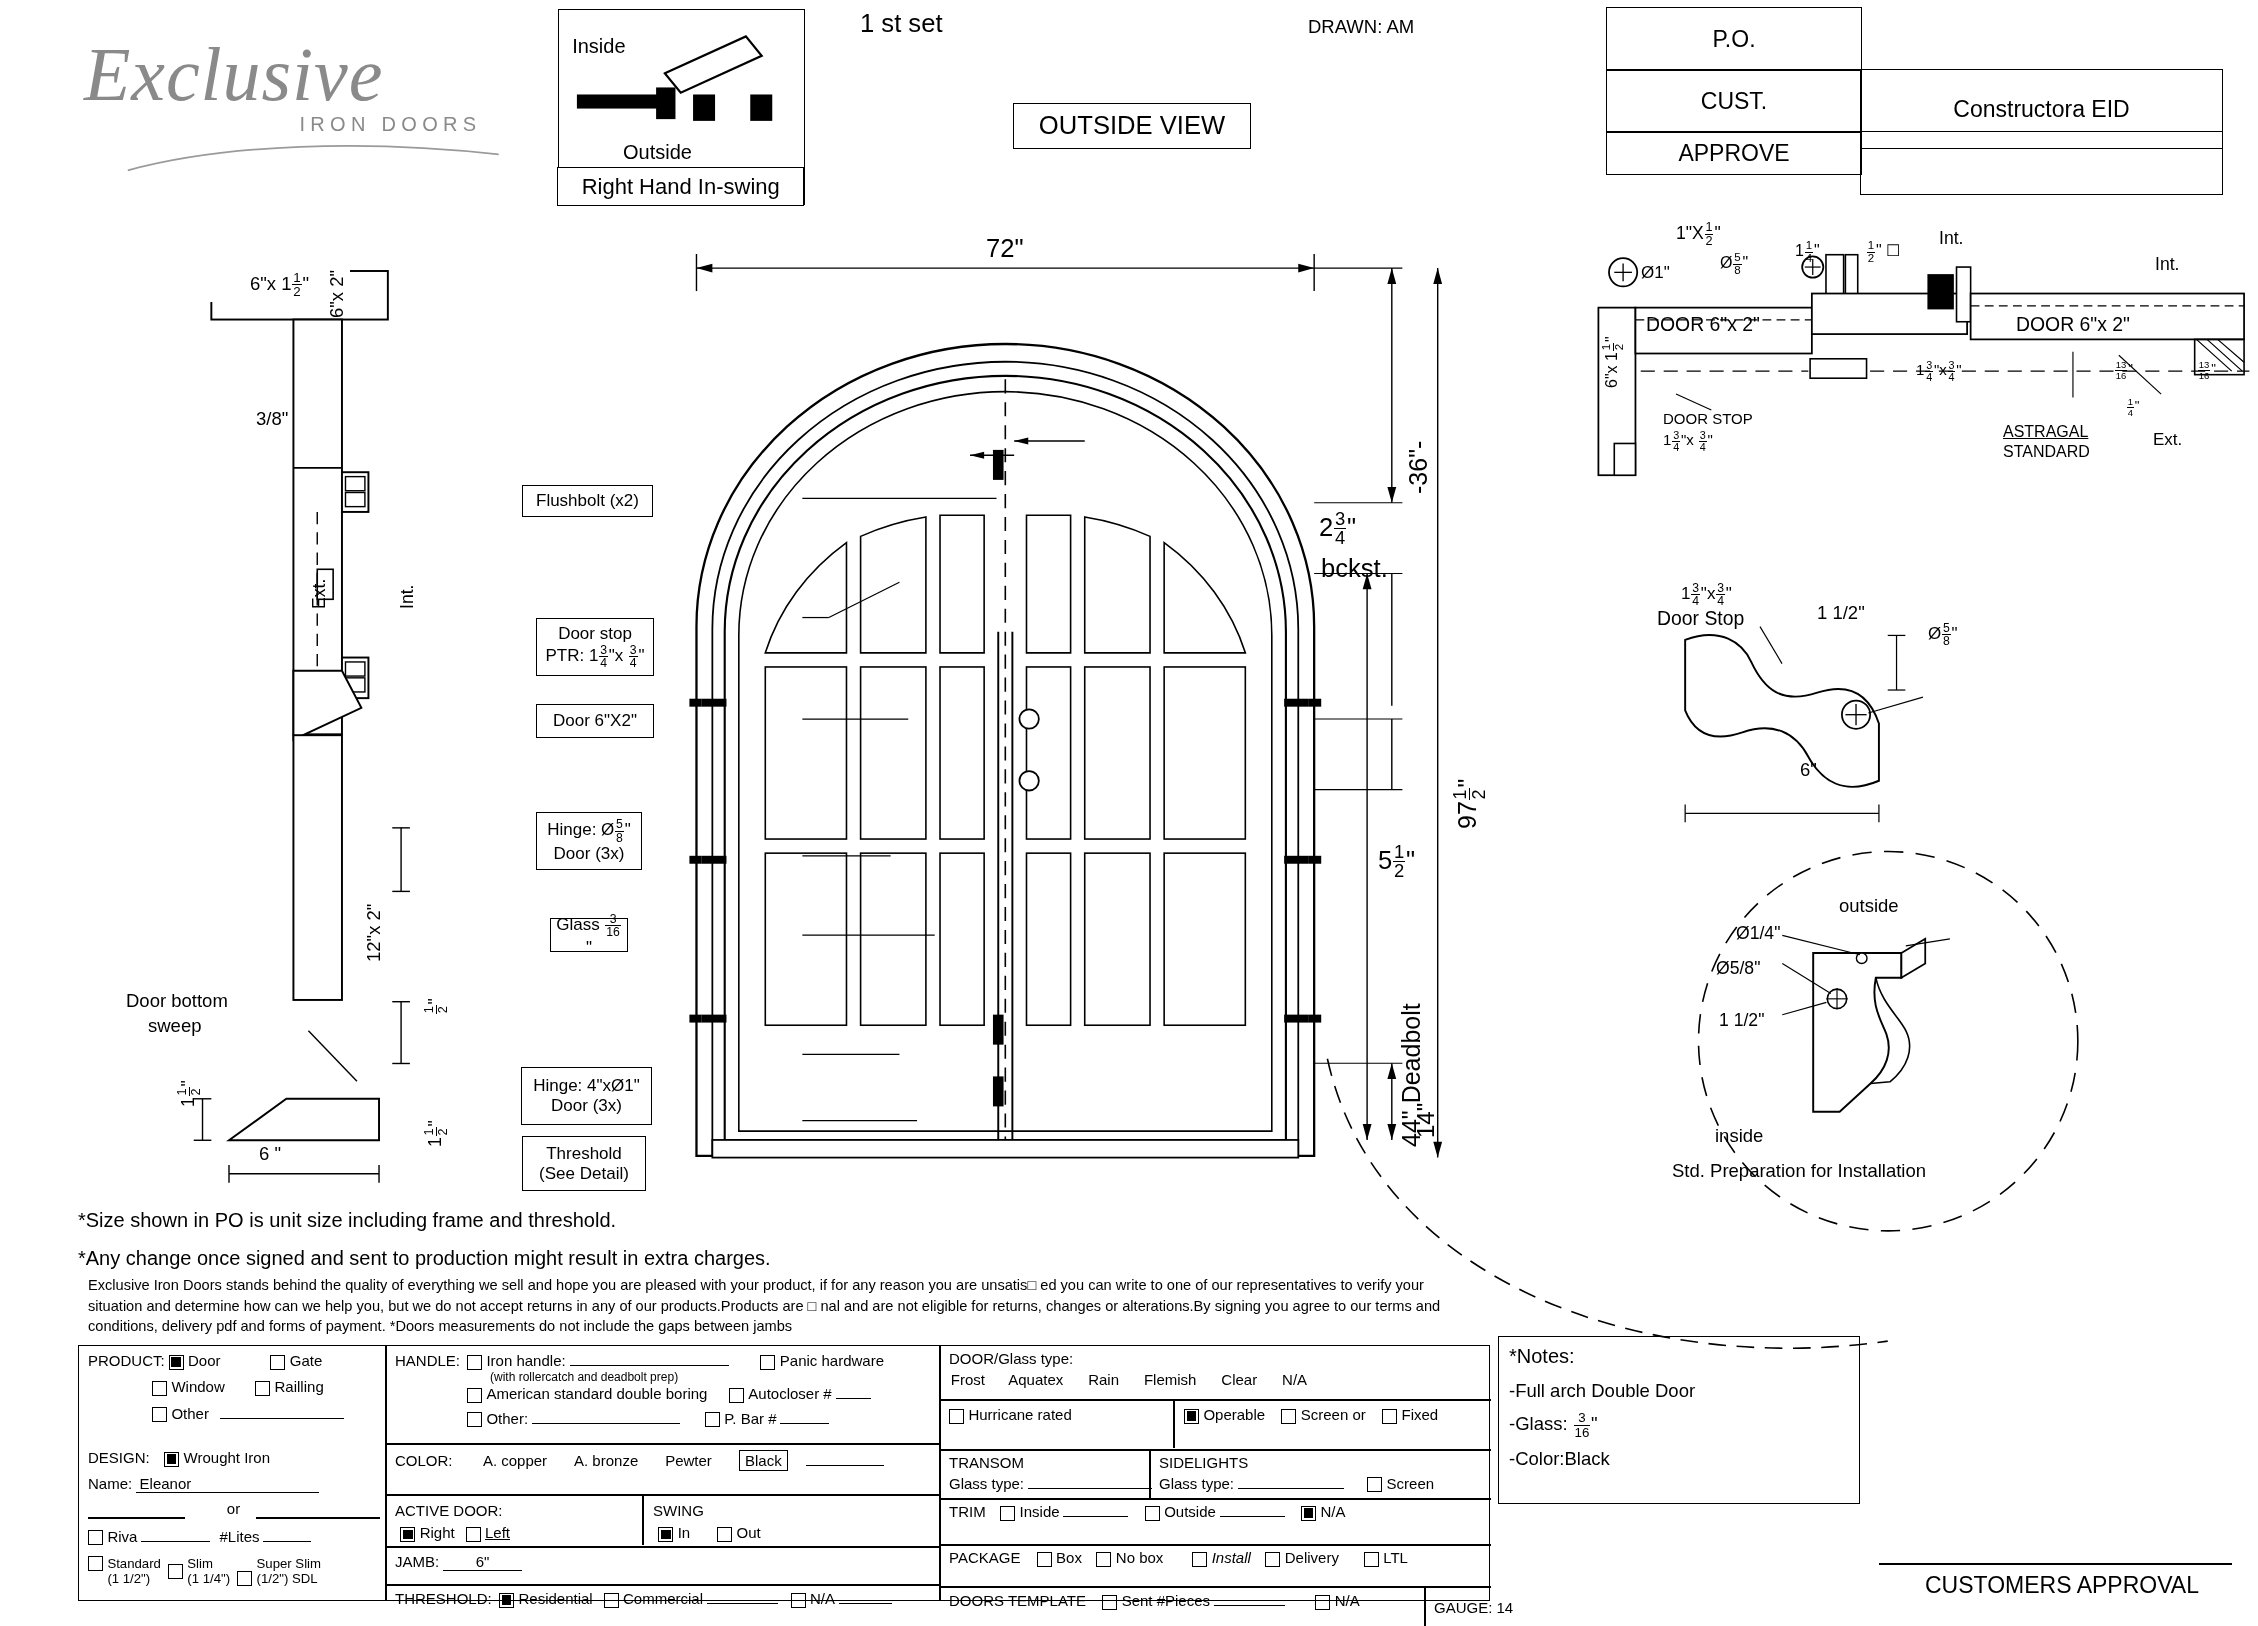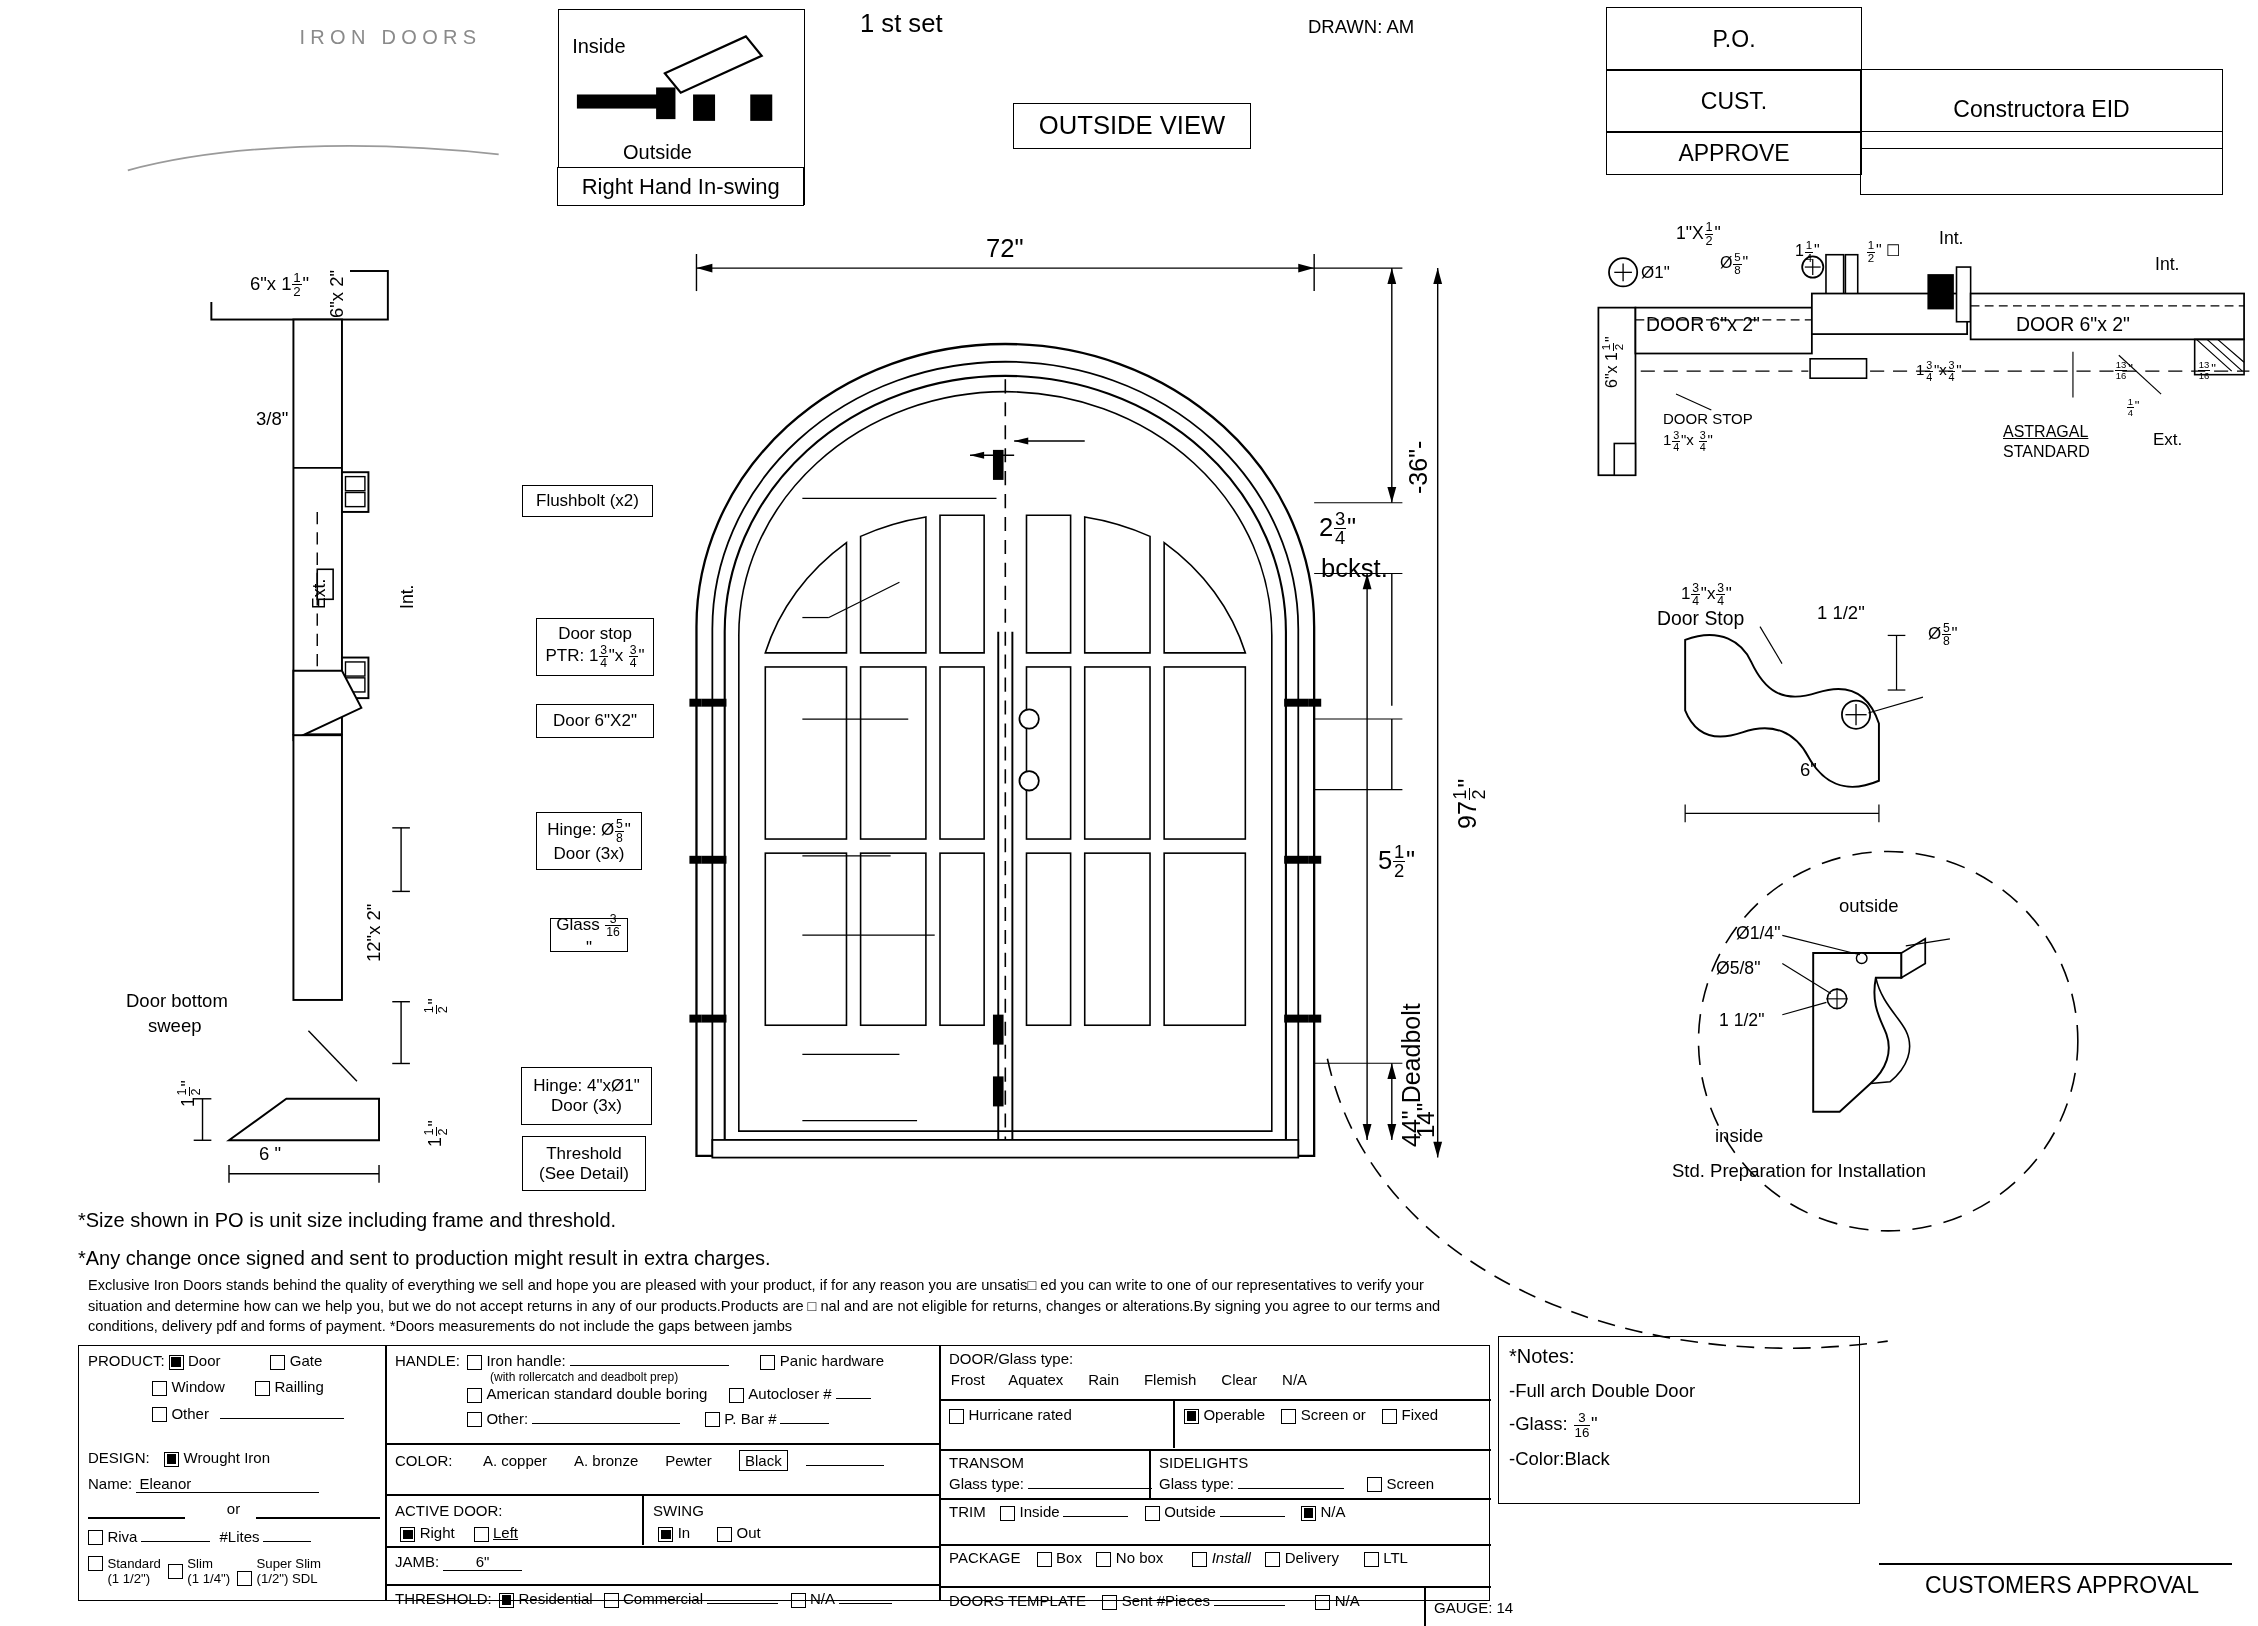--- a/index.html
+++ b/index.html
@@ -17,20 +17,21 @@
   .chk{width:15px;height:15px;border:1.8px solid #000;display:inline-block;box-sizing:border-box;vertical-align:middle;margin-right:4.4px;position:relative;}
   .chk.on::after{content:"";position:absolute;left:1.8px;top:1.8px;right:1.8px;bottom:1.8px;background:#000;}
   .fline{border-bottom:1.3px solid #000;display:inline-block;}
   .formtxt{font-size:15px;white-space:nowrap;}
   .formbox{position:absolute;border:1.8px solid #000;box-sizing:border-box;}
 </style>
 </head>
 <body>
 
 <div class="abs" style="left:84px;top:31px;width:415px;height:141px;">
+  <div style="font-family:'Liberation Serif',serif;font-style:italic;font-size:76px;color:#8a8a8a;letter-spacing:0.9px;">Exclusive</div>
   <div style="font-size:20px;color:#8a8a8a;letter-spacing:5.3px;text-align:right;padding-right:17.6px;margin-top:-5.3px;">IRON DOORS</div>
   <svg width="415" height="53" style="left:35px;top:104px;position:absolute;" viewBox="0 0 470 60">
     <path d="M10 40 C 120 10, 280 5, 430 22" stroke="#9a9a9a" stroke-width="2" fill="none"></path>
   </svg>
 </div>
 
 <div class="bx" style="left:558px;top:8.8px;width:247px;height:196px;border-width:1.8px;">
   <div class="txt" style="left:13.2px;top:25px;font-size:20px;">Inside</div>
   <svg width="247" height="176" style="position:absolute;left:0;top:0;" viewBox="0 0 280 200">
     <rect x="20" y="96" width="95" height="16" fill="#000"></rect>
@@ -461,21 +462,21 @@
   <span class="formtxt" style="margin-left:23px;">Pewter</span>
   <span class="formtxt" style="margin-left:23px;border:1.8px solid #000;padding:0.9px 5.3px;">Black</span>
   <span class="fline" style="width:78px;margin-left:14px;"></span>
 </div>
 <div class="ln" style="left:386px;top:1494px;width:554px;height:1.8px;"></div>
 
 <div class="abs" style="left:395px;top:1502px;width:256px;">
   <div class="formtxt">ACTIVE DOOR:</div>
   <div style="margin-top:5.3px;margin-left:5.3px;">
     <span class="formtxt"><span class="chk on"></span><span>Right</span></span>
-    <span class="formtxt" style="margin-left:15px;text-decoration:underline;"><span class="chk"></span><span>Left</span></span>
+    <span class="formtxt" style="margin-left:7px;text-decoration:underline;"><span class="chk"></span><span>Left</span></span>
   </div>
 </div>
 <div class="ln" style="left:642px;top:1494px;width:1.8px;height:51px;"></div>
 <div class="abs" style="left:653px;top:1502px;width:265px;">
   <div class="formtxt">SWING</div>
   <div style="margin-top:5.3px;margin-left:5.3px;">
     <span class="formtxt"><span class="chk on"></span><span>In</span></span>
     <span class="formtxt" style="margin-left:23px;"><span class="chk"></span><span>Out</span></span>
   </div>
 </div>

